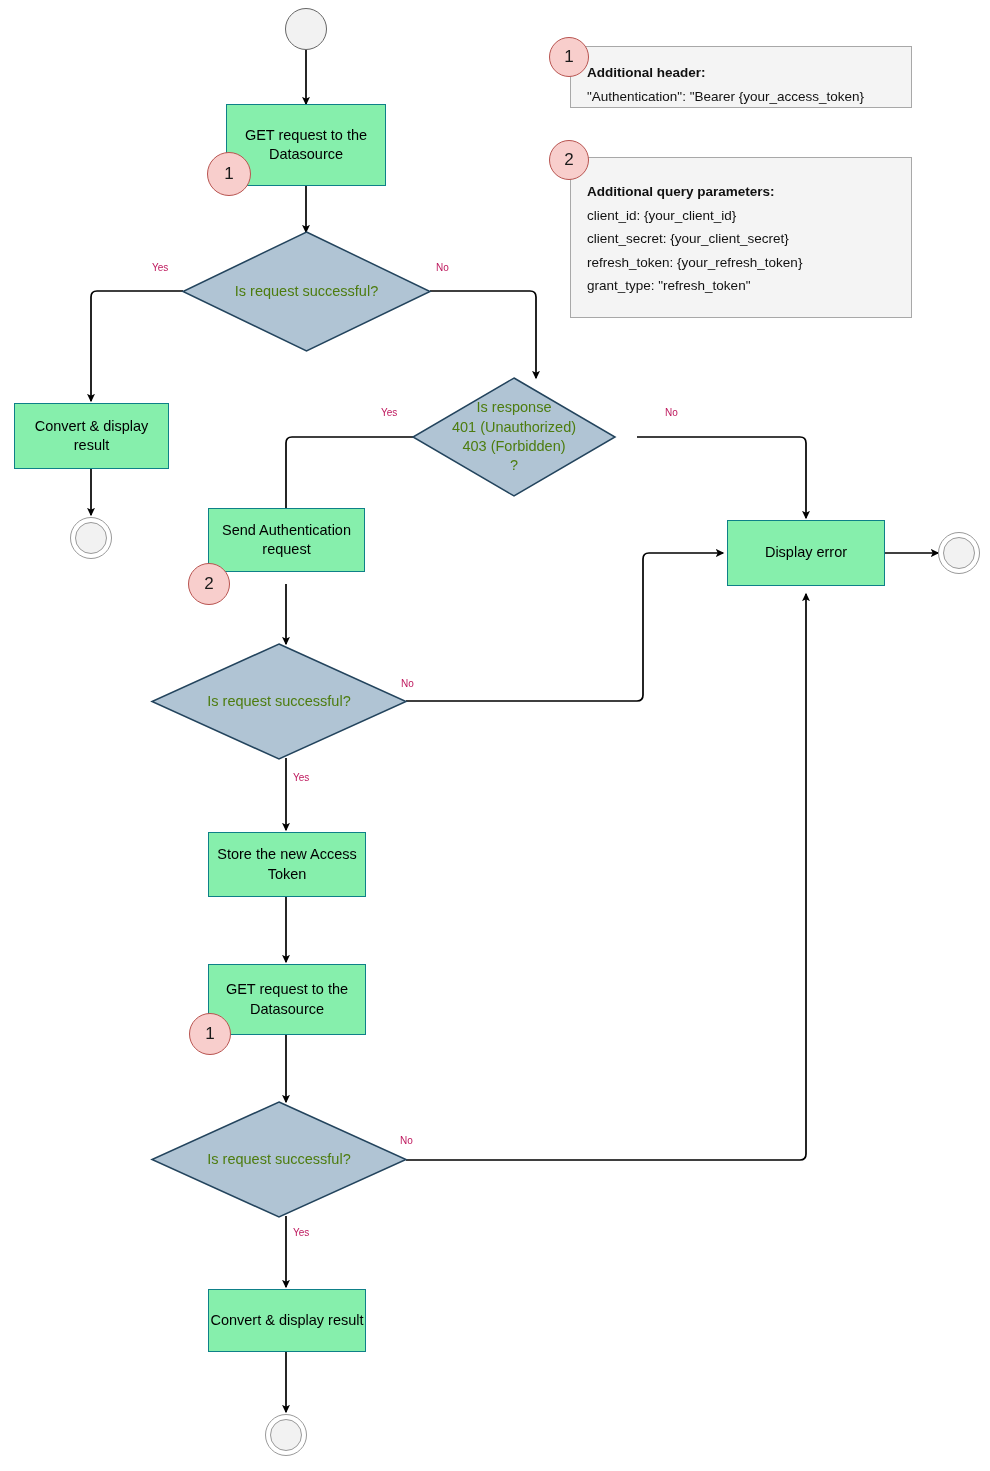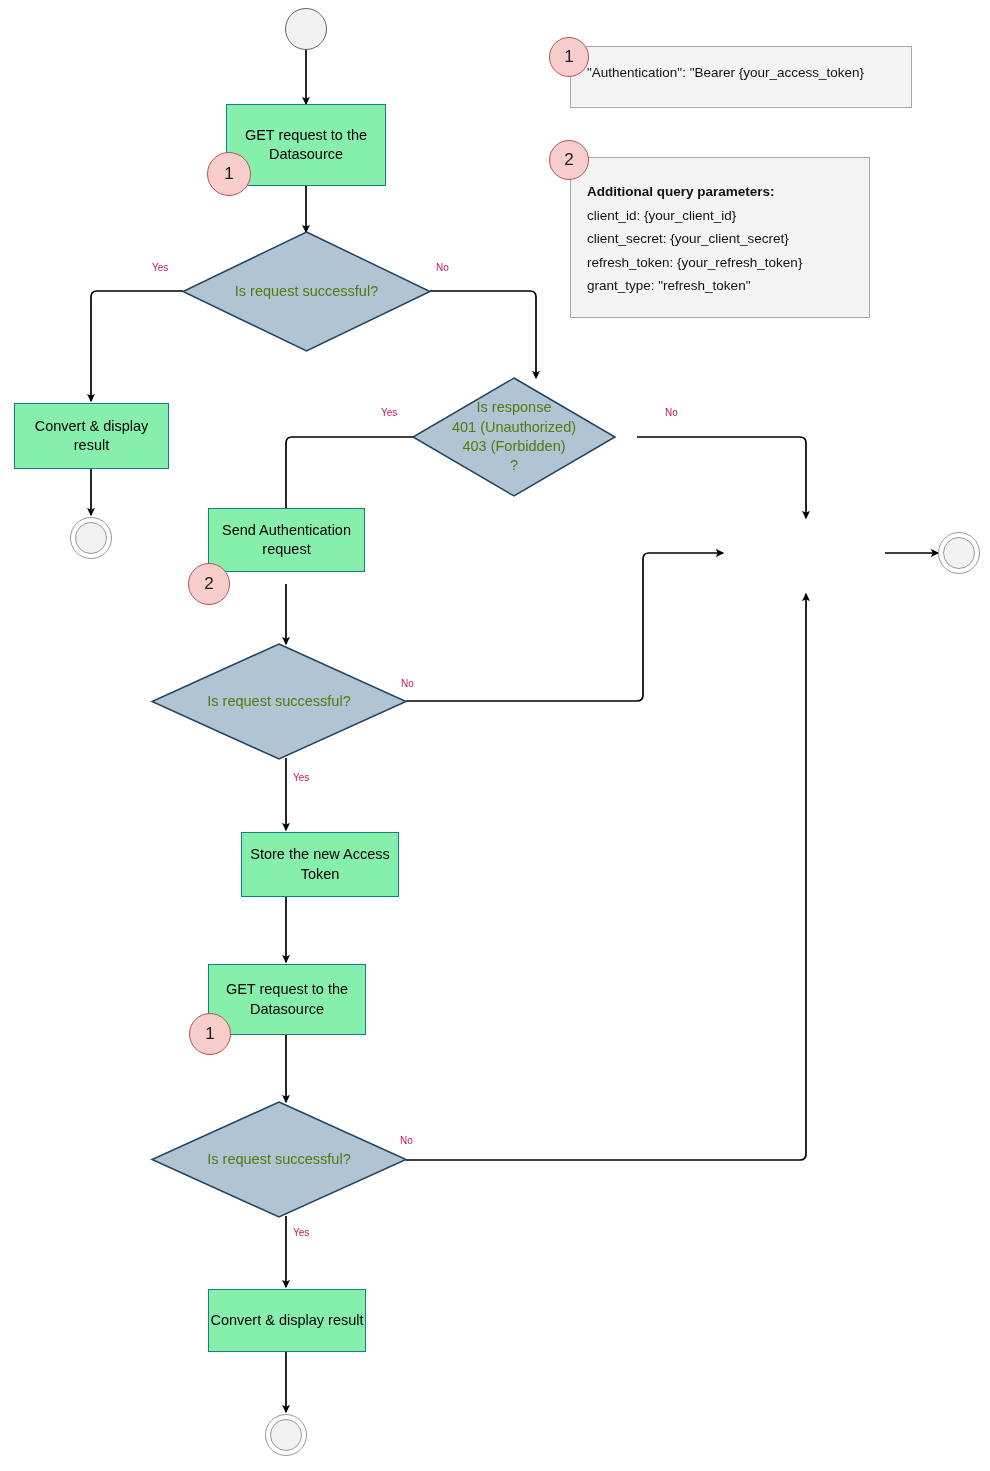--- a/index.html
+++ b/index.html
@@ -220,33 +220,36 @@
   <div class="edge-label" style="left:381px; top:407px;">Yes</div>
   <div class="edge-label" style="left:665px; top:407px;">No</div>
 
   <div class="node proc" style="left:208px; top:508px; width:157px; height:64px;">
     <span>Send Authentication request</span>
   </div>
   <div class="badge" style="left:188px; top:563px; width:42px; height:42px;">
     <span>2</span>
   </div>
 
+  <div class="node proc" style="left:727px; top:520px; width:158px; height:66px;">
+    <span>Display error</span>
+  </div>
 
   <div class="node end-circle" style="left:938px; top:532px; width:42px; height:42px; position:absolute;"></div>
 
   <div class="dec-wrap" style="left:152px; top:644px; width:254px; height:115px;">
     <svg width="254" height="115" viewBox="0 0 254 115" xmlns="http://www.w3.org/2000/svg">
       <polygon points="127,0 254,57.5 127,115 0,57.5" fill="#b0c4d4" stroke="#23445d" stroke-width="1.5"></polygon>
     </svg>
     <div class="dec-label">Is request successful?</div>
   </div>
   <div class="edge-label" style="left:401px; top:678px;">No</div>
   <div class="edge-label" style="left:293px; top:772px;">Yes</div>
 
-  <div class="node proc" style="left:208px; top:832px; width:158px; height:65px;margin-left:33px;">
+  <div class="node proc" style="left:208px; top:832px; width:158px; height:65px;">
     <span>Store the new Access Token</span>
   </div>
 
   <div class="node proc" style="left:208px; top:964px; width:158px; height:71px;">
     <span>GET request to the Datasource</span>
   </div>
   <div class="badge" style="left:189px; top:1013px; width:42px; height:42px;">
     <span>1</span>
   </div>
 
@@ -259,27 +262,28 @@
   <div class="edge-label" style="left:400px; top:1135px;">No</div>
   <div class="edge-label" style="left:293px; top:1227px;">Yes</div>
 
   <div class="node proc" style="left:208px; top:1289px; width:158px; height:63px;">
     <span>Convert &amp; display result</span>
   </div>
 
   <div class="node end-circle" style="left:265px; top:1414px; width:42px; height:42px; position:absolute;"></div>
 
   <div class="note" style="left:570px; top:46px; width:342px; height:62px;">
+    <span class="note-title">Additional header:</span>
     <span class="note-line">"Authentication": "Bearer {your_access_token}</span>
   </div>
   <div class="badge" style="left:549px; top:37px; width:40px; height:40px;">
     <span>1</span>
   </div>
 
-  <div class="note" style="left:570px; top:157px; width:300px; height:161px; padding-top:22px;">
+  <div class="note" style="left:570px; top:157px; width:342px; height:161px; padding-top:22px;">
     <span class="note-title">Additional query parameters:</span>
     <span class="note-line">client_id: {your_client_id}</span>
     <span class="note-line">client_secret: {your_client_secret}</span>
     <span class="note-line">refresh_token: {your_refresh_token}</span>
     <span class="note-line">grant_type: "refresh_token"</span>
   </div>
   <div class="badge" style="left:549px; top:140px; width:40px; height:40px;">
     <span>2</span>
   </div>
 

